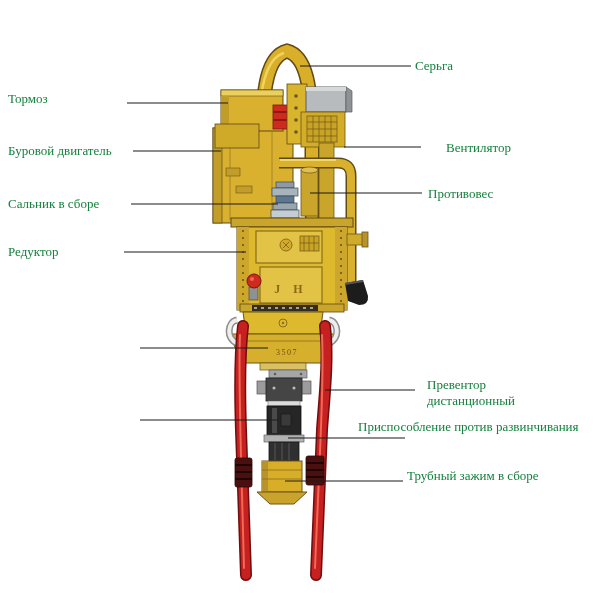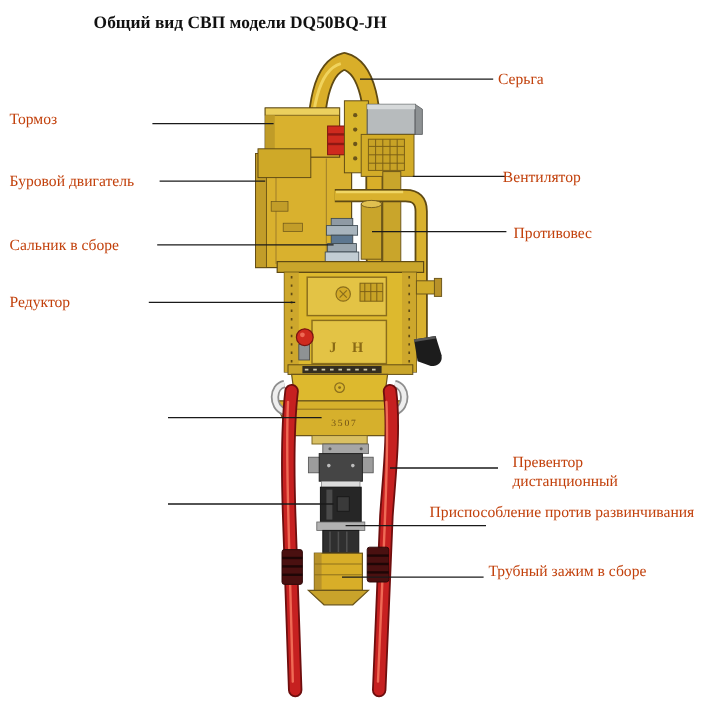--- a/index.html
+++ b/index.html
@@ -1,20 +1,20 @@
 <!DOCTYPE html>
 <html><head>
 <meta charset="utf-8">
 <style>
   html,body{margin:0;padding:0;background:#ffffff;}
   #canvas{position:relative;width:600px;height:605px;background:#ffffff;overflow:hidden;
           font-family:"Liberation Serif","DejaVu Serif",serif;}
   #diagram-svg{position:absolute;left:0;top:0;}
   .ttl{position:absolute;left:78px;top:11px;font-size:14.5px;font-weight:bold;color:#111;white-space:nowrap;}
-  .lbl{position:absolute;font-size:13px;line-height:15px;color:#c2410c;white-space:nowrap;}
+  .lbl{position:absolute;font-size:13px;line-height:15px;color:#15803d;white-space:nowrap;}
   .ra{}
 </style>
 </head>
 <body>
 
 <div id="canvas">
 
   <svg id="diagram-svg" width="600" height="605" viewBox="0 0 600 605">
 
     <g>
@@ -208,29 +208,28 @@
       <line x1="140" y1="420" x2="278" y2="420"></line>
       <line x1="300" y1="66" x2="411" y2="66"></line>
       <line x1="344" y1="147" x2="421" y2="147"></line>
       <line x1="310" y1="193" x2="422" y2="193"></line>
       <line x1="325" y1="390" x2="415" y2="390"></line>
       <line x1="288" y1="438" x2="405" y2="438"></line>
       <line x1="285" y1="481" x2="403" y2="481"></line>
     </g>
   </svg>
 
-  <div class="ttl">Общий вид СВП модели DQ50BQ-JH</div>
 
   <div class="lbl ra" style="left:8px;top:91px;width:80px">Тормоз</div>
   <div class="lbl ra" style="left:8px;top:196px;width:120px">Сальник в сборе</div>
   <div class="lbl ra" style="left:8px;top:143px;width:120px">Буровой двигатель</div>
   <div class="lbl ra" style="left:8px;top:244px;width:110px">Редуктор</div>
 
   <div class="lbl" style="left:415px;top:58px">Серьга</div>
-  <div class="lbl" style="left:419px;top:140px">Вентилятор</div>
+  <div class="lbl" style="left:446px;top:140px">Вентилятор</div>
   <div class="lbl" style="left:428px;top:186px">Противовес</div>
   <div class="lbl" style="left:427px;top:377px;line-height:16px">
     <div>Превентор</div>
     <div>дистанционный</div>
   </div>
   <div class="lbl" style="left:407px;top:468px">Трубный зажим в сборе</div>
   <div class="lbl" style="left:358px;top:419px">Приспособление против развинчивания</div>
 
 </div>
 

